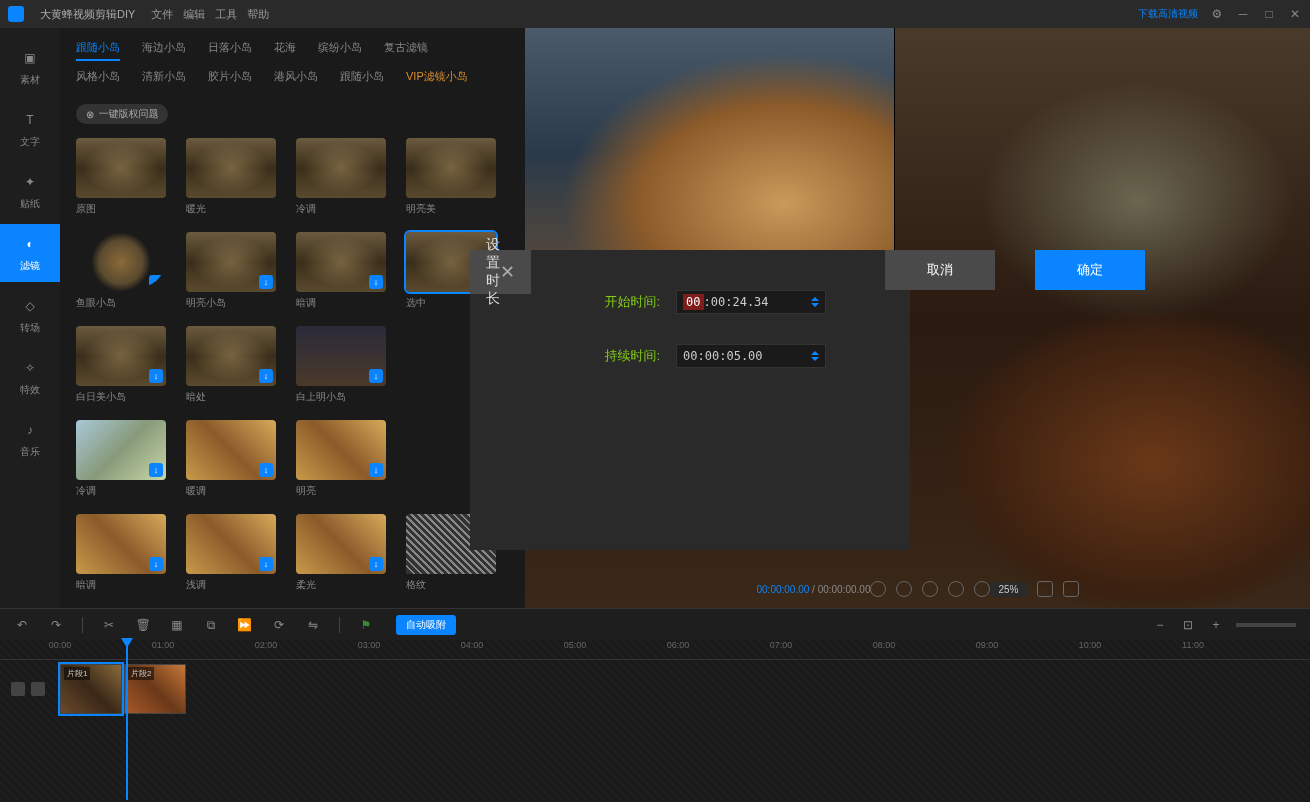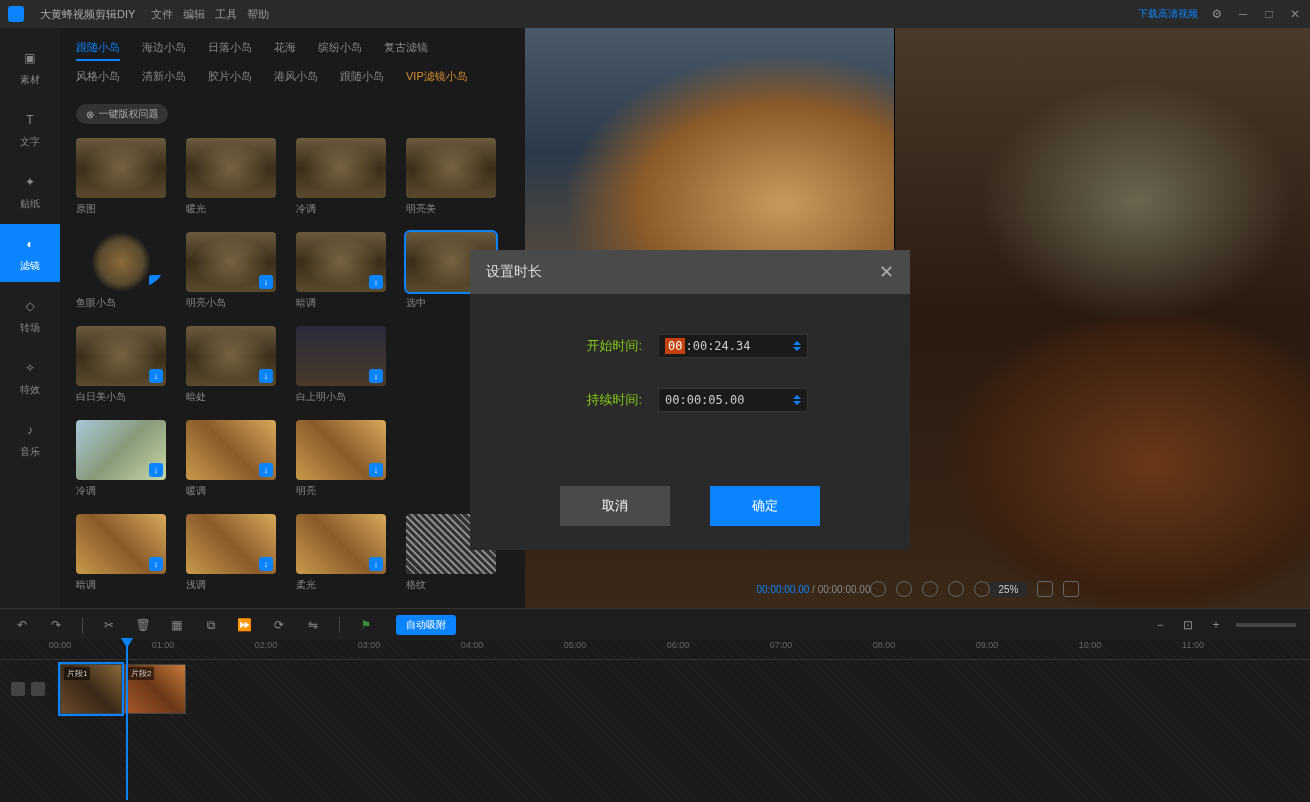--- a/index.html
+++ b/index.html
@@ -115,42 +115,42 @@
 .pb-controls { display: flex; gap: 10px; }
 .pb-btn { width: 16px; height: 16px; border: 1px solid #666; border-radius: 50%; cursor: pointer; }
 .pb-right { display: flex; gap: 10px; align-items: center; }
 .zoom-box { background: #2a2a2a; padding: 2px 8px; font-size: 10px; border-radius: 3px; }
 
 
 .modal {
   position: absolute; top: 250px; left: 470px;
   width: 440px; height: 300px;
   background: #2a2a2a; z-index: 100;
-  display: flex; flex-direction: column;
+  display: flex; flex-direction: row; gap: 29px;
 }
 .modal-header {
   height: 44px; background: #4a4a4a;
   display: flex; align-items: center;
   padding: 0 16px; justify-content: space-between;
 }
 .modal-title { font-size: 14px; color: #ddd; }
 .modal-close { font-size: 18px; color: #aaa; cursor: pointer; }
 .modal-body {
   flex: 1; padding: 40px 30px;
   display: flex; flex-direction: column; gap: 30px;
 }
 .field-row { display: flex; align-items: center; gap: 16px; justify-content: center; }
 .field-label { font-size: 13px; color: #84cc16; width: 70px; text-align: right; }
 .time-input {
   display: flex; align-items: center;
   background: #1a1a1a; border: 1px solid #333;
   padding: 4px 6px; gap: 4px; width: 150px;
   justify-content: space-between;
 }
-.time-input.highlight .seg0 { background: #c2410c; color: #fff; padding: 1px 3px; }
+.time-input.highlight .seg0 { background: #7f1d1d; color: #fff; padding: 1px 3px; }
 .time-value { font-size: 12px; color: #ccc; font-family: monospace; }
 .spinners { display: flex; flex-direction: column; gap: 2px; }
 .spin { width: 0; height: 0; border-left: 4px solid transparent; border-right: 4px solid transparent; cursor: pointer; }
 .spin.up { border-bottom: 4px solid #0a84ff; }
 .spin.down { border-top: 4px solid #0a84ff; }
 .modal-footer {
   display: flex; gap: 40px; justify-content: center;
   padding-bottom: 24px;
 }
 .btn {

